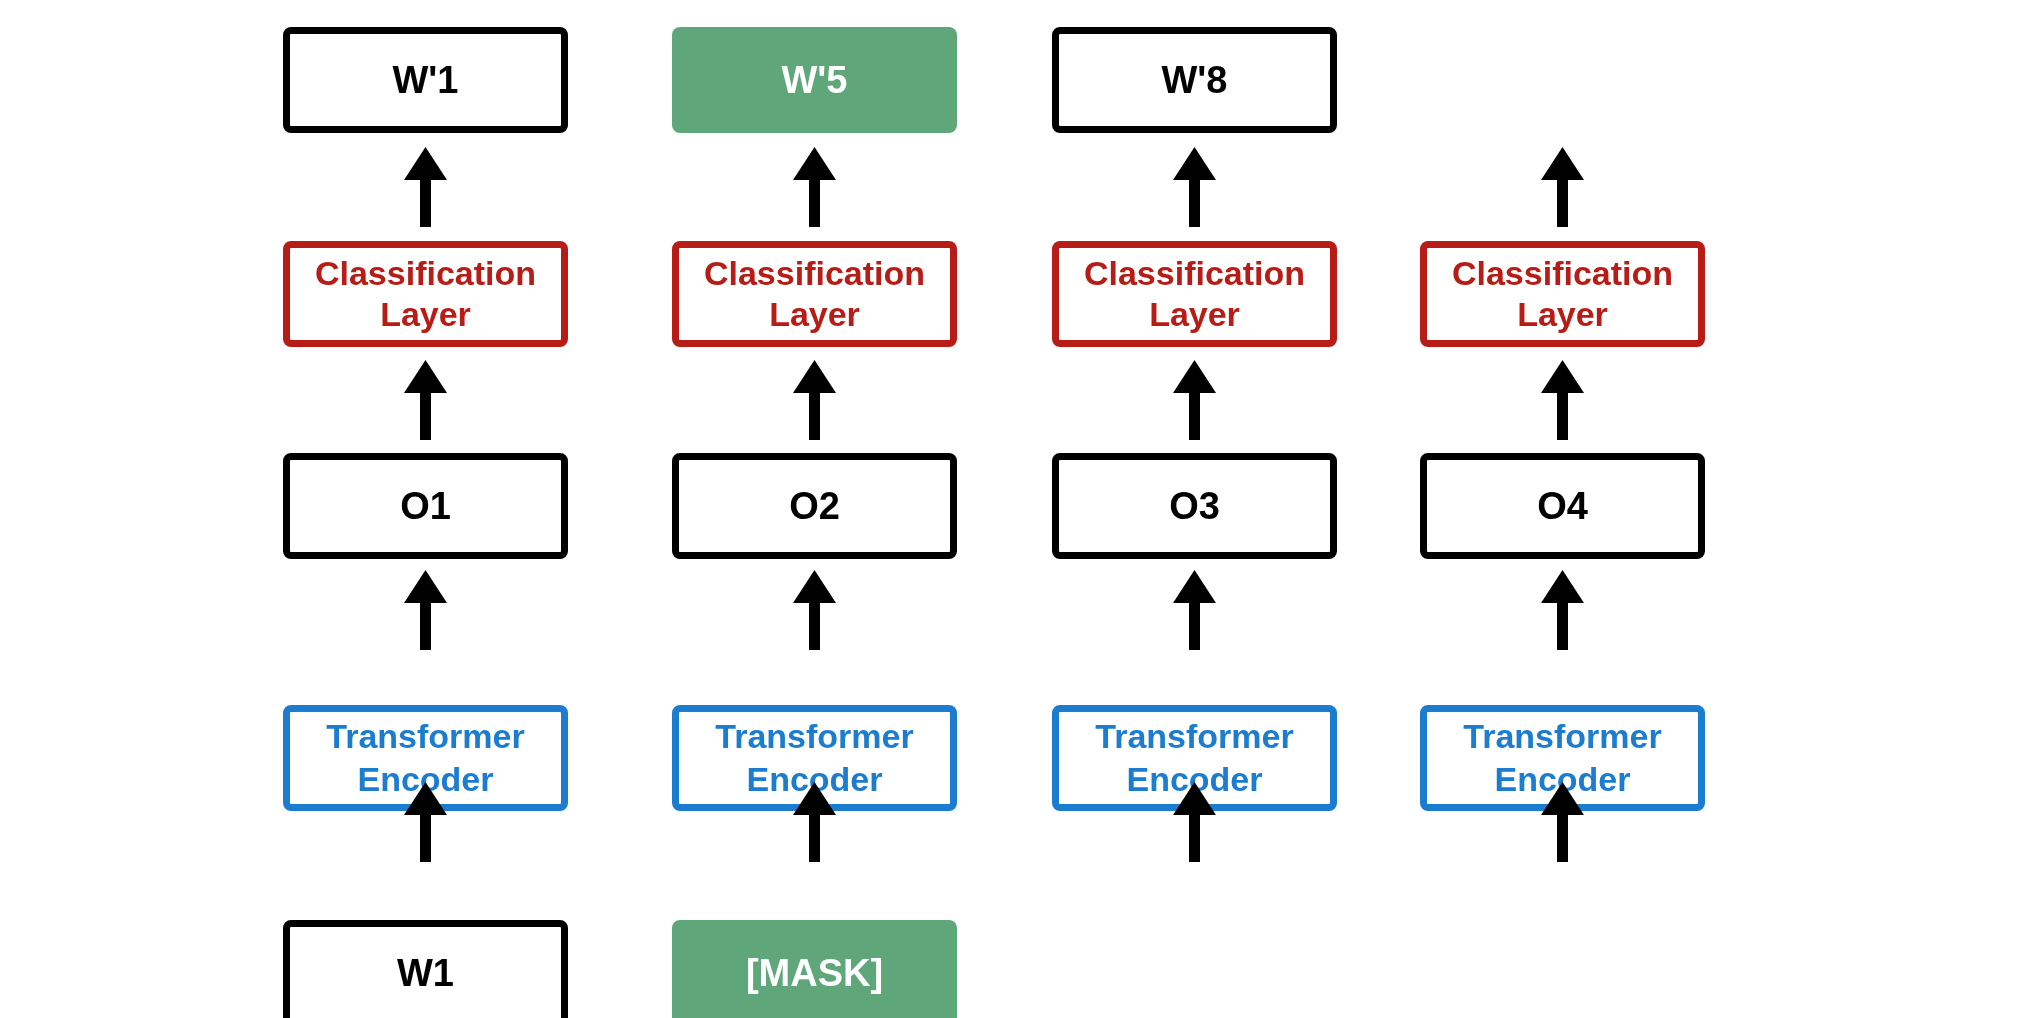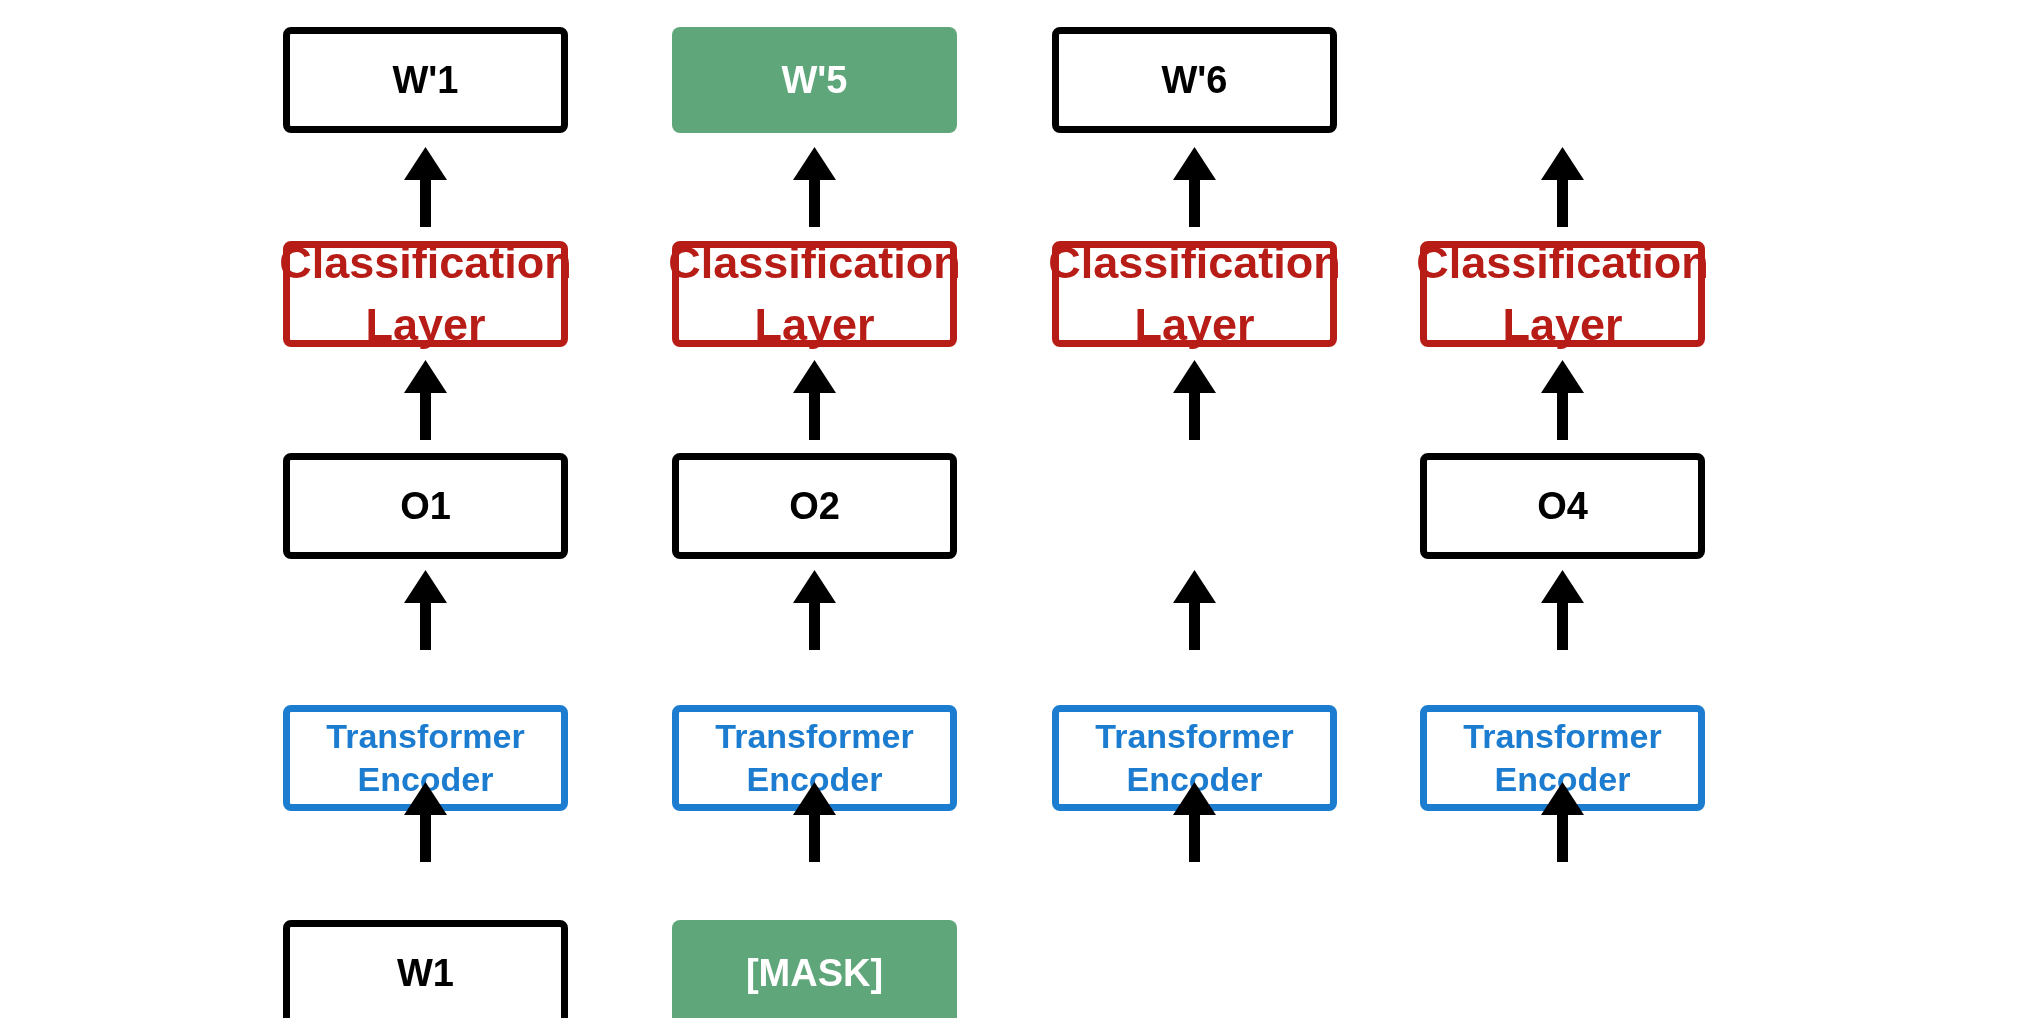--- a/index.html
+++ b/index.html
@@ -42,21 +42,21 @@
     background: var(--bg);
     color: var(--ink);
     font-size: 38px;
   }
   .box[data-variant="outline-black"] {
     border: 7px solid var(--ink);
   }
   .box[data-variant="outline-red"] {
     border: 7px solid var(--red);
     color: var(--red);
-    font-size: 45px; line-height: 62px; text-align: center;
+    font-size: 34px; line-height: 41px; text-align: center;
   }
   .box[data-variant="outline-blue"] {
     border: 7px solid var(--blue);
     color: var(--blue);
     font-size: 34px; line-height: 43px; margin-top: 44px;
   }
   .box[data-variant="fill-green"] {
     background: var(--green);
     border: none;
     color: #ffffff;
@@ -121,29 +121,30 @@
     </svg>
     <div class="box row-encoder" data-variant="outline-blue">Transformer
 Encoder</div>
     <svg class="arrow arrow-gap-1" viewBox="0 0 43 80">
       <polygon points="21.5,0 43,33 27,33 27,80 16,80 16,33 0,33" fill="#000"></polygon>
     </svg>
     <div class="box row-input" data-variant="fill-green">[MASK]</div>
   </div>
 
   <div class="col col-3">
-    <div class="box row-output" data-variant="outline-black">W'6</div>
+    <div class="box row-output" data-variant="outline-black">W'8</div>
     <svg class="arrow arrow-gap-4" viewBox="0 0 43 80">
       <polygon points="21.5,0 43,33 27,33 27,80 16,80 16,33 0,33" fill="#000"></polygon>
     </svg>
     <div class="box row-classifier" data-variant="outline-red">Classification
 Layer</div>
     <svg class="arrow arrow-gap-3" viewBox="0 0 43 80">
       <polygon points="21.5,0 43,33 27,33 27,80 16,80 16,33 0,33" fill="#000"></polygon>
     </svg>
+    <div class="box row-hidden" data-variant="outline-black">O3</div>
     <svg class="arrow arrow-gap-2" viewBox="0 0 43 80">
       <polygon points="21.5,0 43,33 27,33 27,80 16,80 16,33 0,33" fill="#000"></polygon>
     </svg>
     <div class="box row-encoder" data-variant="outline-blue">Transformer
 Encoder</div>
     <svg class="arrow arrow-gap-1" viewBox="0 0 43 80">
       <polygon points="21.5,0 43,33 27,33 27,80 16,80 16,33 0,33" fill="#000"></polygon>
     </svg>
   </div>
 

